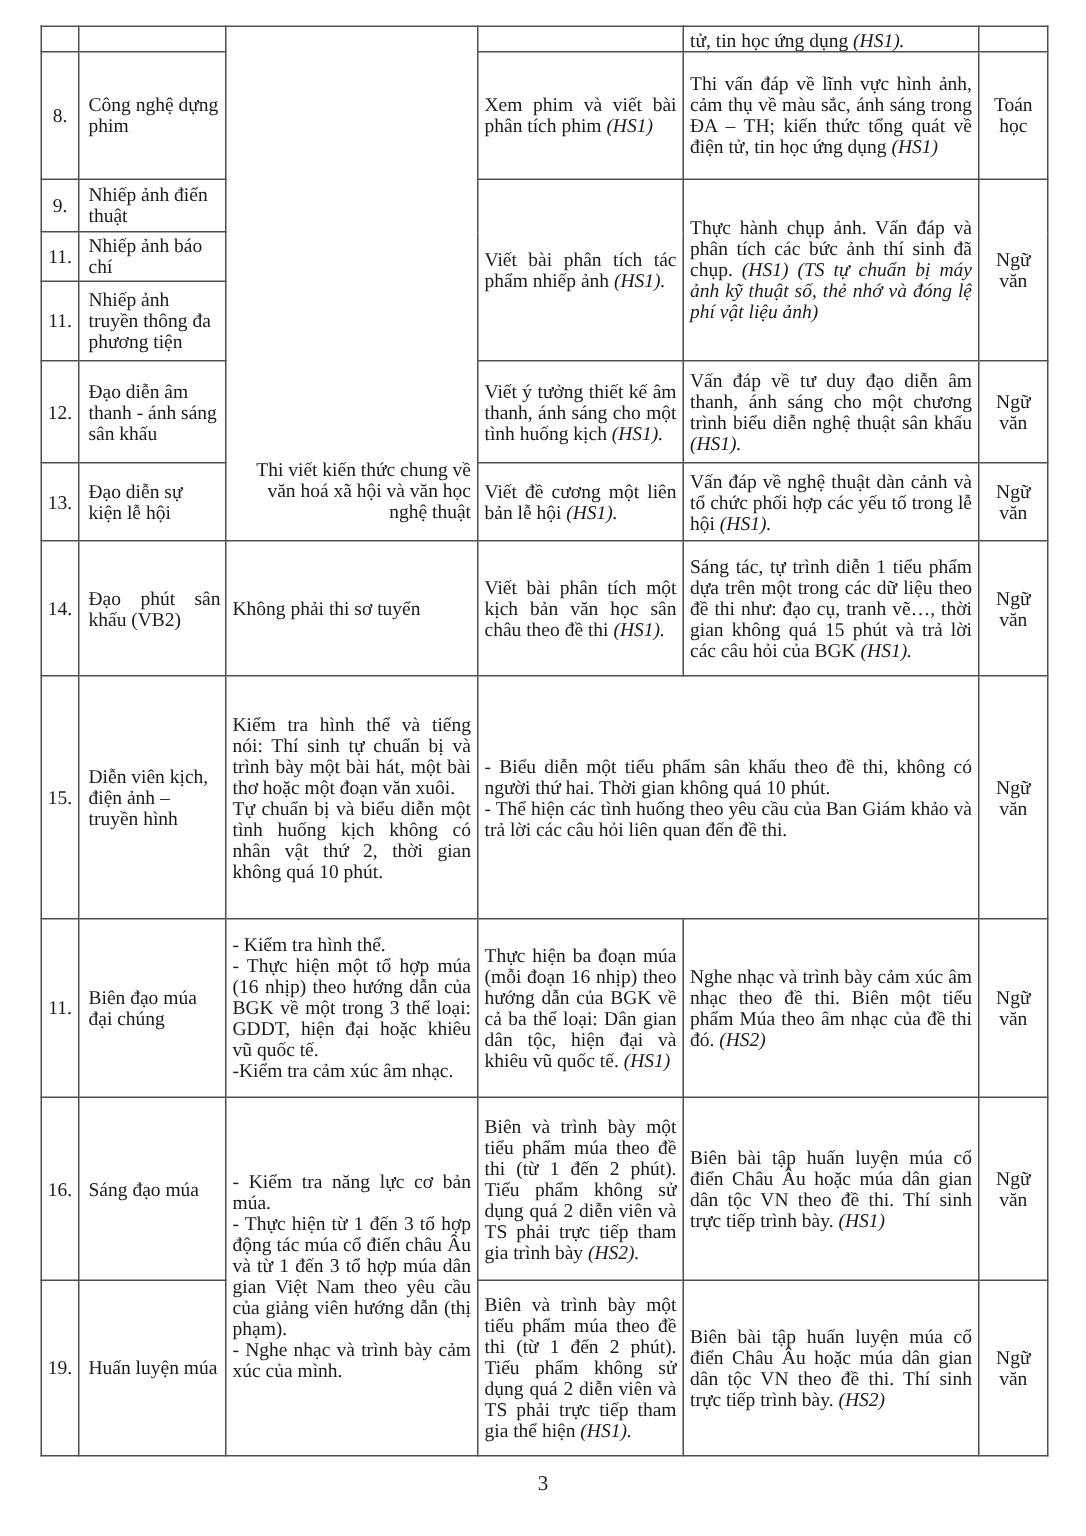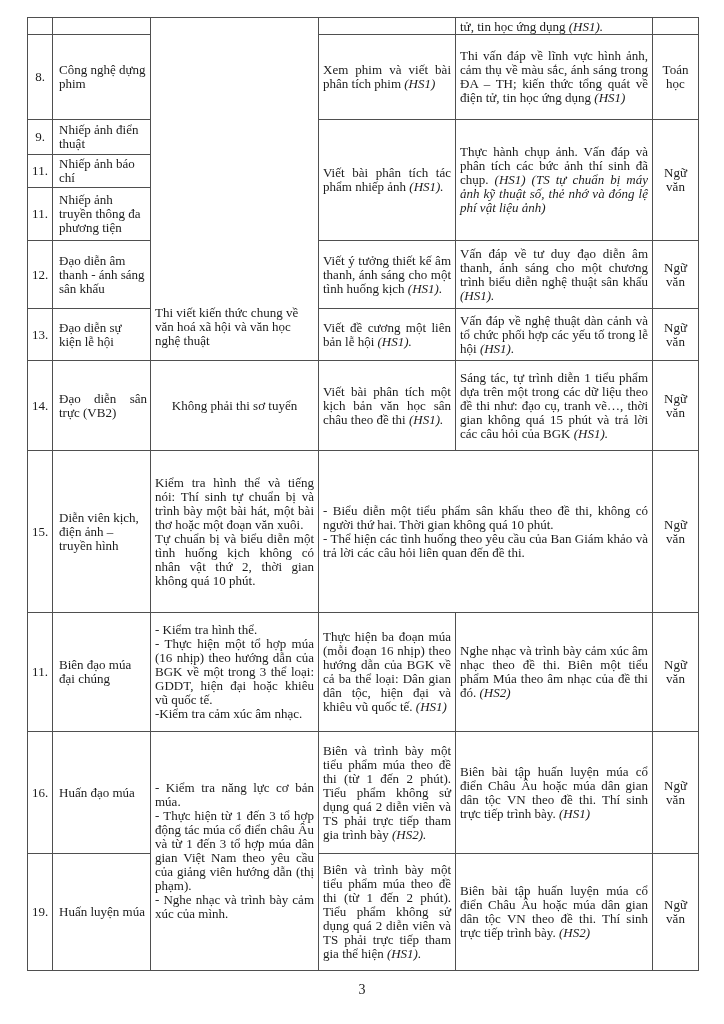--- a/index.html
+++ b/index.html
@@ -27,24 +27,24 @@
     line-height: 14px;
     vertical-align: middle;
     padding: 1px 4px;
     overflow: hidden;
     word-wrap: break-word;
   }
   td.c-no   { text-align: center; padding: 1px 1px; }
   td.c-name { text-align: left; padding: 1px 3px 1px 6px; }
   td.c-sub  { text-align: center; padding: 3px 2px; }
   td.just   { text-align: justify; }
-  td.cen    { text-align: center; }
+  td.cen    { text-align: left; }
   td.group-head {
     vertical-align: bottom;
-    text-align: left;
+    text-align: right;
     padding-bottom: 12px;
     margin-left: 44px;
   }
   td.frag-cell { padding-top: 0; padding-bottom: 0; line-height: 15px; }
   .it { font-style: italic; margin-top: 12px; }
   .para { margin: 0; }
   .page-number {
     position: absolute;
     left: 0; right: 0;
     top: 982px;
@@ -118,21 +118,21 @@
       <tr style="height:52px">
         <td class="c-no">13.</td>
         <td class="c-name">Đạo diễn sự kiện lễ hội</td>
         <td class="just"><span>Viết đề cương một liên bản lễ hội </span><span class="it">(HS1).</span></td>
         <td class="just"><span>Vấn đáp về nghệ thuật dàn cảnh và tổ chức phối hợp các yếu tố trong lễ hội </span><span class="it">(HS1).</span></td>
         <td class="c-sub">Ngữ văn</td>
       </tr>
 
       <tr style="height:90px">
         <td class="c-no">14.</td>
-        <td class="c-name just">Đạo diễn sân trực (VB2)</td>
+        <td class="c-name just">Đạo phút sân khấu (VB2)</td>
         <td class="cen">Không phải thi sơ tuyển</td>
         <td class="just"><span>Viết bài phân tích một kịch bản văn học sân châu theo đề thi </span><span class="it">(HS1).</span></td>
         <td class="just"><span>Sáng tác, tự trình diễn 1 tiểu phẩm dựa trên một trong các dữ liệu theo đề thi như: đạo cụ, tranh vẽ…, thời gian không quá 15 phút và trả lời các câu hỏi của BGK </span><span class="it">(HS1).</span></td>
         <td class="c-sub">Ngữ văn</td>
       </tr>
 
       <tr style="height:162px">
         <td class="c-no">15.</td>
         <td class="c-name">Diễn viên kịch, điện ảnh – truyền hình</td>
         <td class="just">
@@ -154,21 +154,21 @@
           <div class="para">- Thực hiện một tổ hợp múa (16 nhịp) theo hướng dẫn của BGK về một trong 3 thể loại: GDDT, hiện đại hoặc khiêu vũ quốc tế.</div>
           <div class="para">-Kiểm tra cảm xúc âm nhạc.</div>
         </td>
         <td class="just"><span>Thực hiện ba đoạn múa (mỗi đoạn 16 nhịp) theo hướng dẫn của BGK về cả ba thể loại: Dân gian dân tộc, hiện đại và khiêu vũ quốc tế. </span><span class="it">(HS1)</span></td>
         <td class="just"><span>Nghe nhạc và trình bày cảm xúc âm nhạc theo đề thi. Biên một tiểu phẩm Múa theo âm nhạc của đề thi đó. </span><span class="it">(HS2)</span></td>
         <td class="c-sub">Ngữ văn</td>
       </tr>
 
       <tr style="height:122px">
         <td class="c-no">16.</td>
-        <td class="c-name">Huấn đạo múa</td>
+        <td class="c-name">Sáng đạo múa</td>
         <td class="just" rowspan="2">
           <div class="para">- Kiểm tra năng lực cơ bản múa.</div>
           <div class="para">- Thực hiện từ 1 đến 3 tổ hợp động tác múa cổ điển châu Âu và từ 1 đến 3 tổ hợp múa dân gian Việt Nam theo yêu cầu của giảng viên hướng dẫn (thị phạm).</div>
           <div class="para">- Nghe nhạc và trình bày cảm xúc của mình.</div>
         </td>
         <td class="just"><span>Biên và trình bày một tiểu phẩm múa theo đề thi (từ 1 đến 2 phút). Tiểu phẩm không sử dụng quá 2 diễn viên và TS phải trực tiếp tham gia trình bày </span><span class="it">(HS2).</span></td>
         <td class="just"><span>Biên bài tập huấn luyện múa cổ điển Châu Âu hoặc múa dân gian dân tộc VN theo đề thi. Thí sinh trực tiếp trình bày. </span><span class="it">(HS1)</span></td>
         <td class="c-sub">Ngữ văn</td>
       </tr>
 

